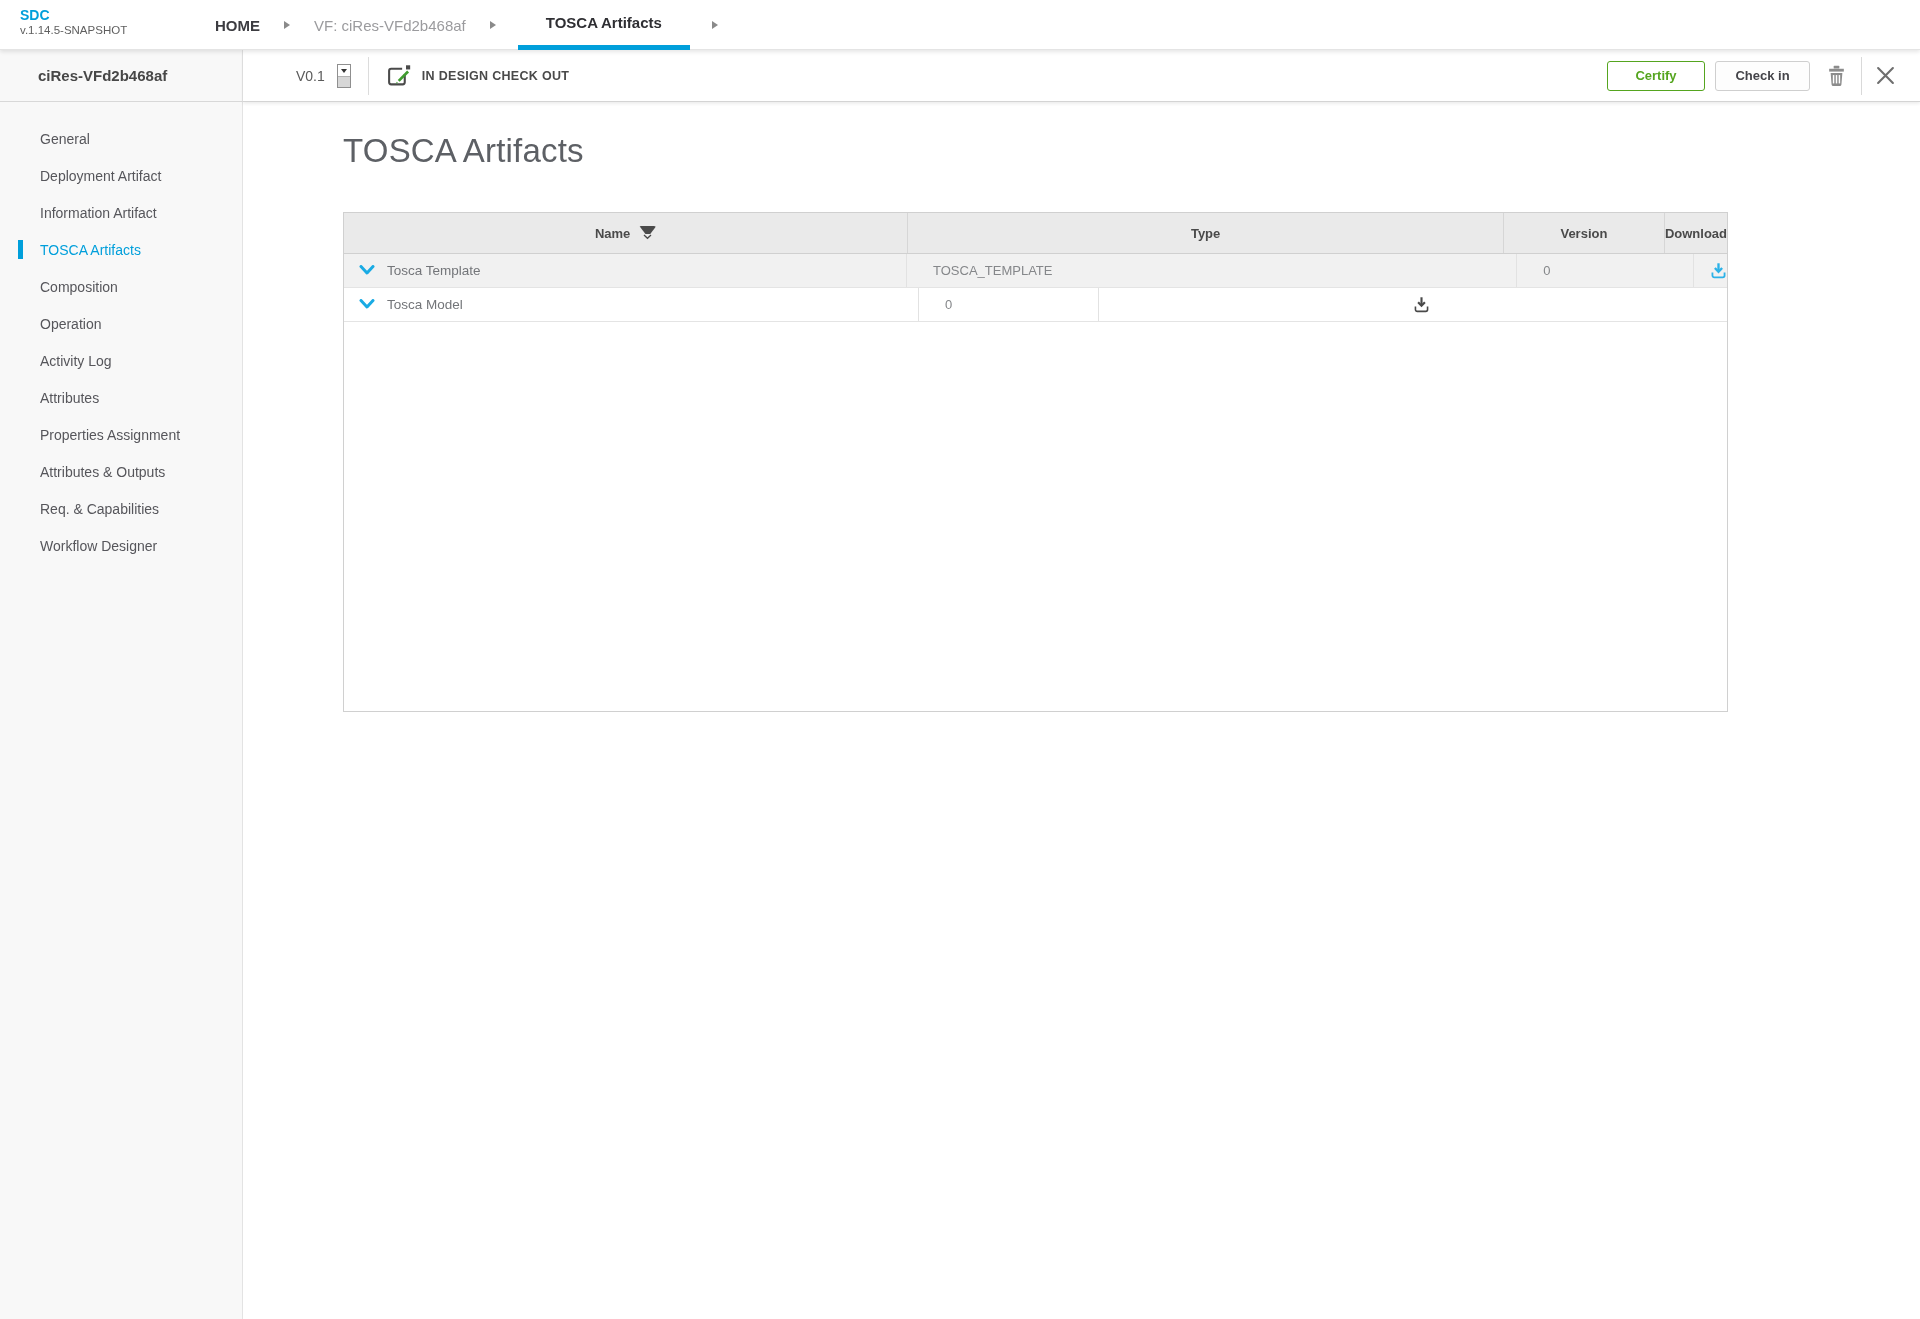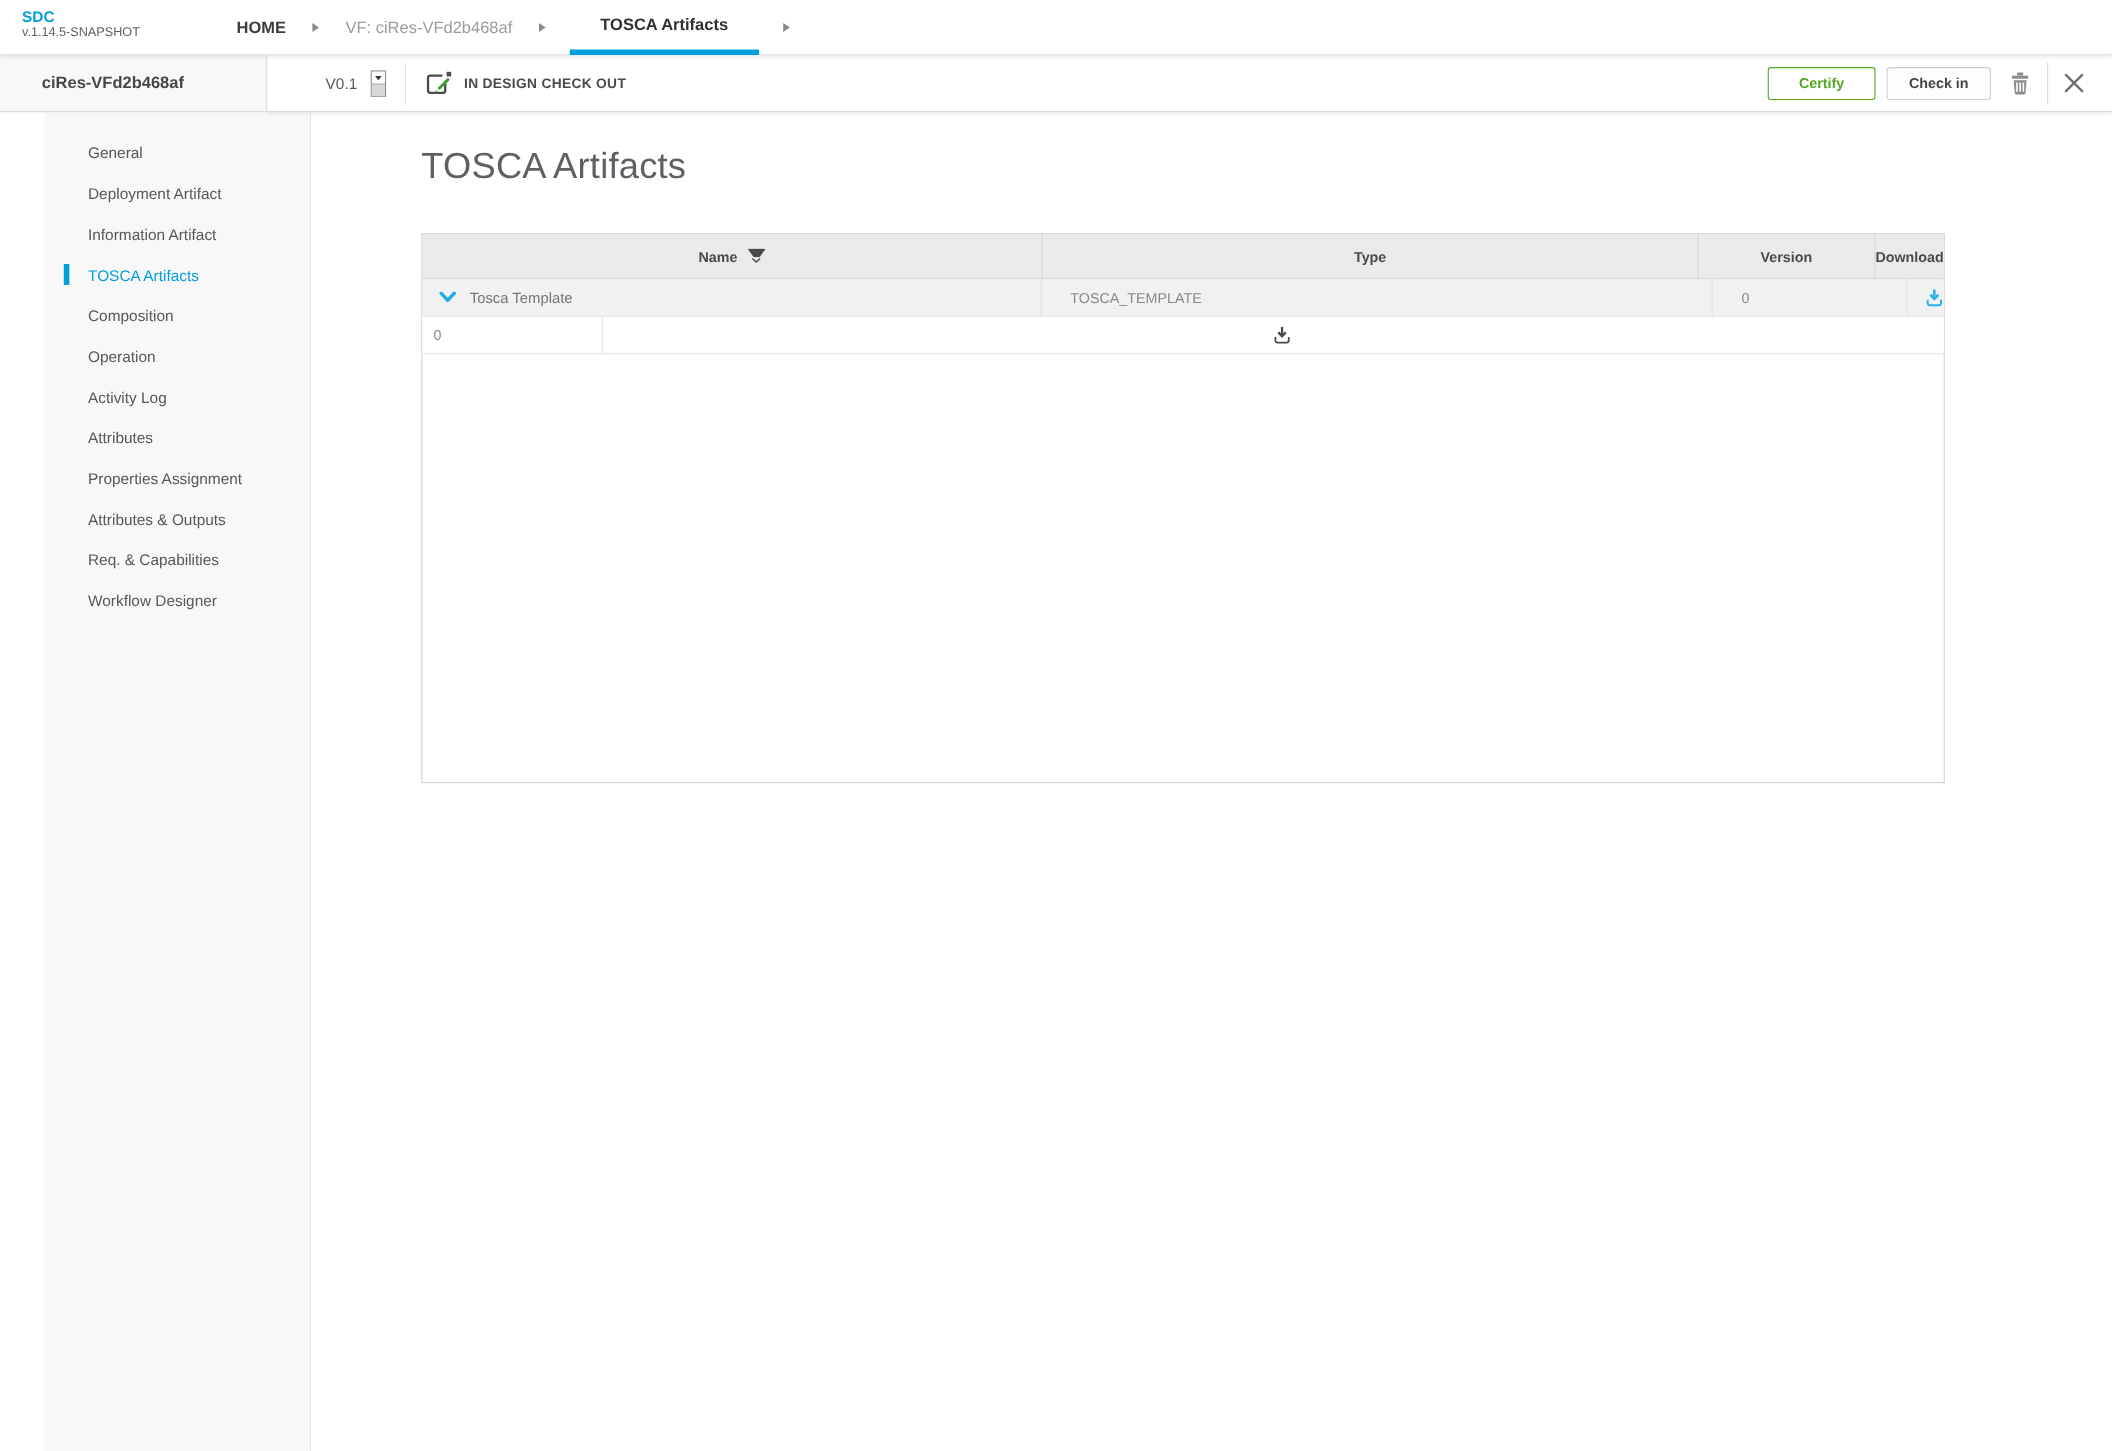--- a/index.html
+++ b/index.html
@@ -41,21 +41,21 @@
   .btn { height:30px; border-radius:3px; background:#fff; font-size:13px; font-weight:600;
     display:flex; align-items:center; justify-content:center; cursor:pointer;
     font-family:"Liberation Sans", sans-serif; }
   .btn-certify { width:98px; border:1px solid #55a51f; color:#55a51f; }
   .btn-checkin { width:95px; border:1px solid #cfcfcf; color:#444449; margin-left:10px; background:#fdfdfd; }
   .icon-btn { background:none; border:none; cursor:pointer; display:flex; align-items:center; justify-content:center; }
   .trash-btn { margin-left:16px; }
   .tb-sep2 { width:1px; height:38px; background:#d9d9d9; margin:0 14px; }
 
   
-  .content-row { display:flex; height:1217px;margin-left:40px; }
+  .content-row { display:flex; height:1217px; }
   .sidebar { width:243px; background:#f8f8f8; border-right:1px solid #e3e3e3; padding-top:18px; }
   .nav-item { position:relative; height:37px; display:flex; align-items:center;
     padding-left:40px; font-size:14px; color:#56565b; cursor:pointer; }
   .nav-item.active { color:#009fdb; }
   .nav-bar { position:absolute; left:18px; top:9px; width:5px; height:19px; background:#009fdb; }
 
   .main { flex:1; position:relative; background:#fff; }
   .page-title { position:absolute; left:100px; top:30px; font-size:33px;
     font-weight:300; color:#5d6065; letter-spacing:.2px; }
 
@@ -225,20 +225,28 @@
         <div class="td c-dl td-dl">
           <svg width="17" height="17" viewBox="0 0 16 16">
             <path d="M8 1.2 v7.2" stroke="#2bb2e8" stroke-width="2.2"></path>
             <path d="M4.6 5.6 L8 9.2 L11.4 5.6" fill="none" stroke="#2bb2e8" stroke-width="2.2"></path>
             <path d="M2.3 9.8 v3 a1.7 1.7 0 0 0 1.7 1.7 h8 a1.7 1.7 0 0 0 1.7 -1.7 v-3" fill="none" stroke="#2bb2e8" stroke-width="1.7"></path>
           </svg>
         </div>
       </div>
 
       <div class="tbl-row">
+        <div class="td c-name td-name">
+          <span class="chev">
+            <svg width="16" height="11" viewBox="0 0 16 11">
+              <path d="M2 1.5 L8 8 L14 1.5" fill="none" stroke="#1aabe4" stroke-width="3" stroke-linecap="round" stroke-linejoin="round"></path>
+            </svg>
+          </span>
+          <span class="lbl">Tosca Model</span>
+        </div>
         <div class="td c-ver td-ver">
             <span>0</span>
           </div>
         <div class="td c-dl td-dl">
           <svg width="17" height="17" viewBox="0 0 16 16">
             <path d="M8 1.2 v7.2" stroke="#494949" stroke-width="2"></path>
             <path d="M4.8 5.8 L8 9.2 L11.2 5.8" fill="none" stroke="#494949" stroke-width="2"></path>
             <path d="M2.3 9.8 v3 a1.7 1.7 0 0 0 1.7 1.7 h8 a1.7 1.7 0 0 0 1.7 -1.7 v-3" fill="none" stroke="#494949" stroke-width="1.5"></path>
           </svg>
         </div>

